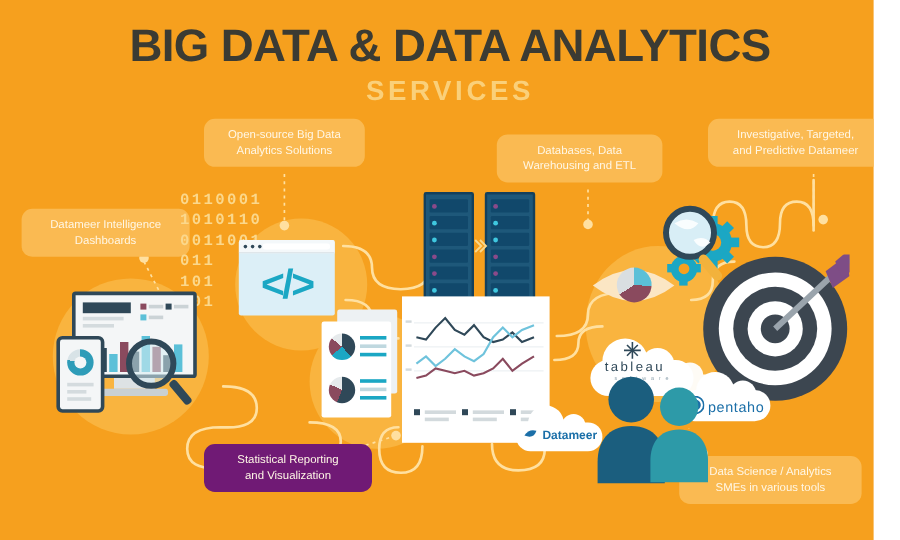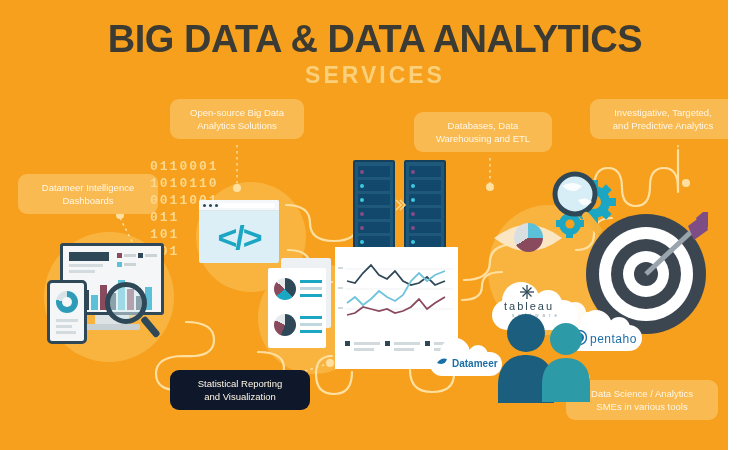--- a/index.html
+++ b/index.html
@@ -7,21 +7,21 @@
   #stage{position:relative;width:728px;height:450px;background:#F6A01E;overflow:hidden;}
 
   
   #title-wrap{position:absolute;top:20px;left:0;width:750px;text-align:center;}
   #main-title{font-size:38px;font-weight:bold;letter-spacing:-0.5px;color:#3B3B33;line-height:1;white-space:nowrap;}
   #sub-title{margin-top:6px;font-size:23px;font-weight:bold;letter-spacing:3px;color:#FAD07A;line-height:1;}
 
   
   .callout{position:absolute;background:#FABA52;border-radius:9px;color:#FFF7E6;
            font-size:9.5px;line-height:13px;text-align:center;padding:7px 9px;box-sizing:border-box;}
-  .callout.pale{background:#0f172a;}
+  .callout.pale{background:#701a75;}
 
   
   .blob{position:absolute;border-radius:50%;background:#F9B43F;}
 
   
   #binary{position:absolute;left:150px;top:158px;font-family:"Liberation Mono",monospace;
           font-size:13px;line-height:17px;color:#FBD88C;letter-spacing:2px;font-weight:bold;}
   #binary div{white-space:pre;}
 
   
@@ -138,21 +138,21 @@
     <div>Warehousing and ETL</div>
   </div>
 
   <div class="callout" style="left:170px;top:99px;width:134px;">
     <div>Open-source Big Data</div>
     <div>Analytics Solutions</div>
   </div>
 
   <div class="callout" style="left:590px;top:99px;width:146px;">
     <div>Investigative, Targeted,</div>
-    <div>and Predictive Analytics</div>
+    <div>and Predictive Datameer</div>
   </div>
 
   <div class="callout pale" style="left:170px;top:370px;width:140px;">
     <div>Statistical Reporting</div>
     <div>and Visualization</div>
   </div>
 
   <div class="callout" style="left:566px;top:380px;width:152px;">
     <div>Data Science / Analytics</div>
     <div>SMEs in various tools</div>

